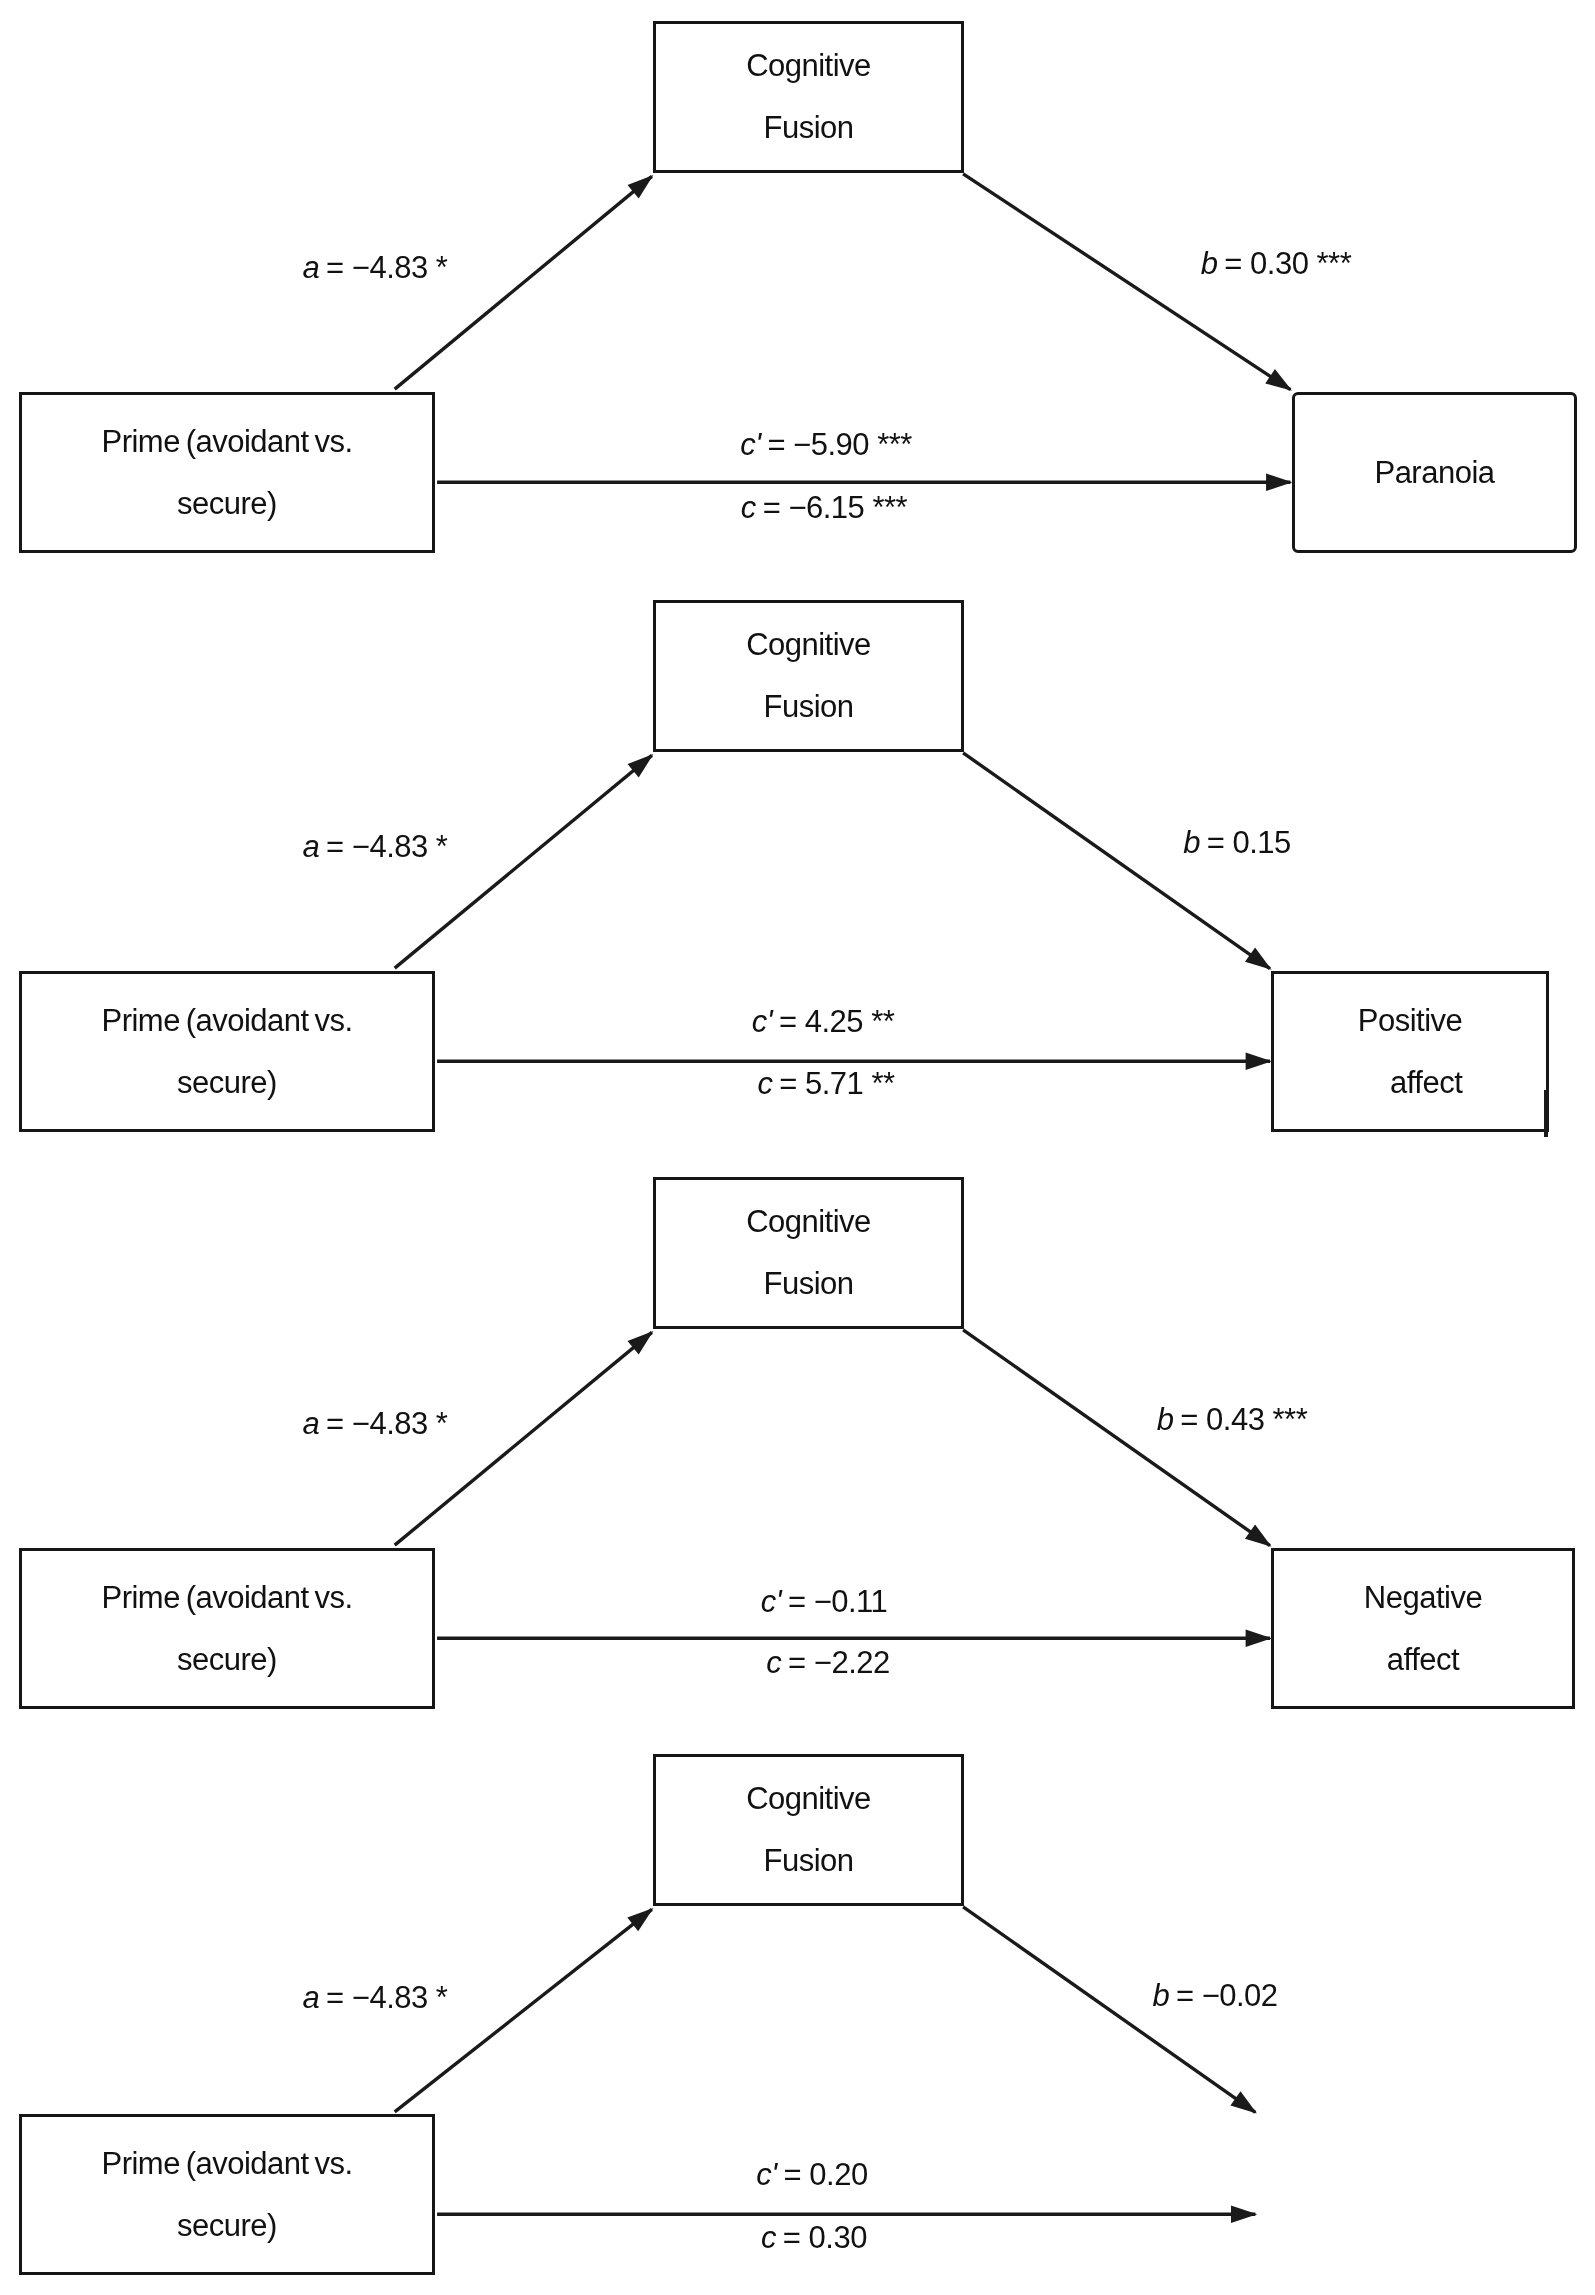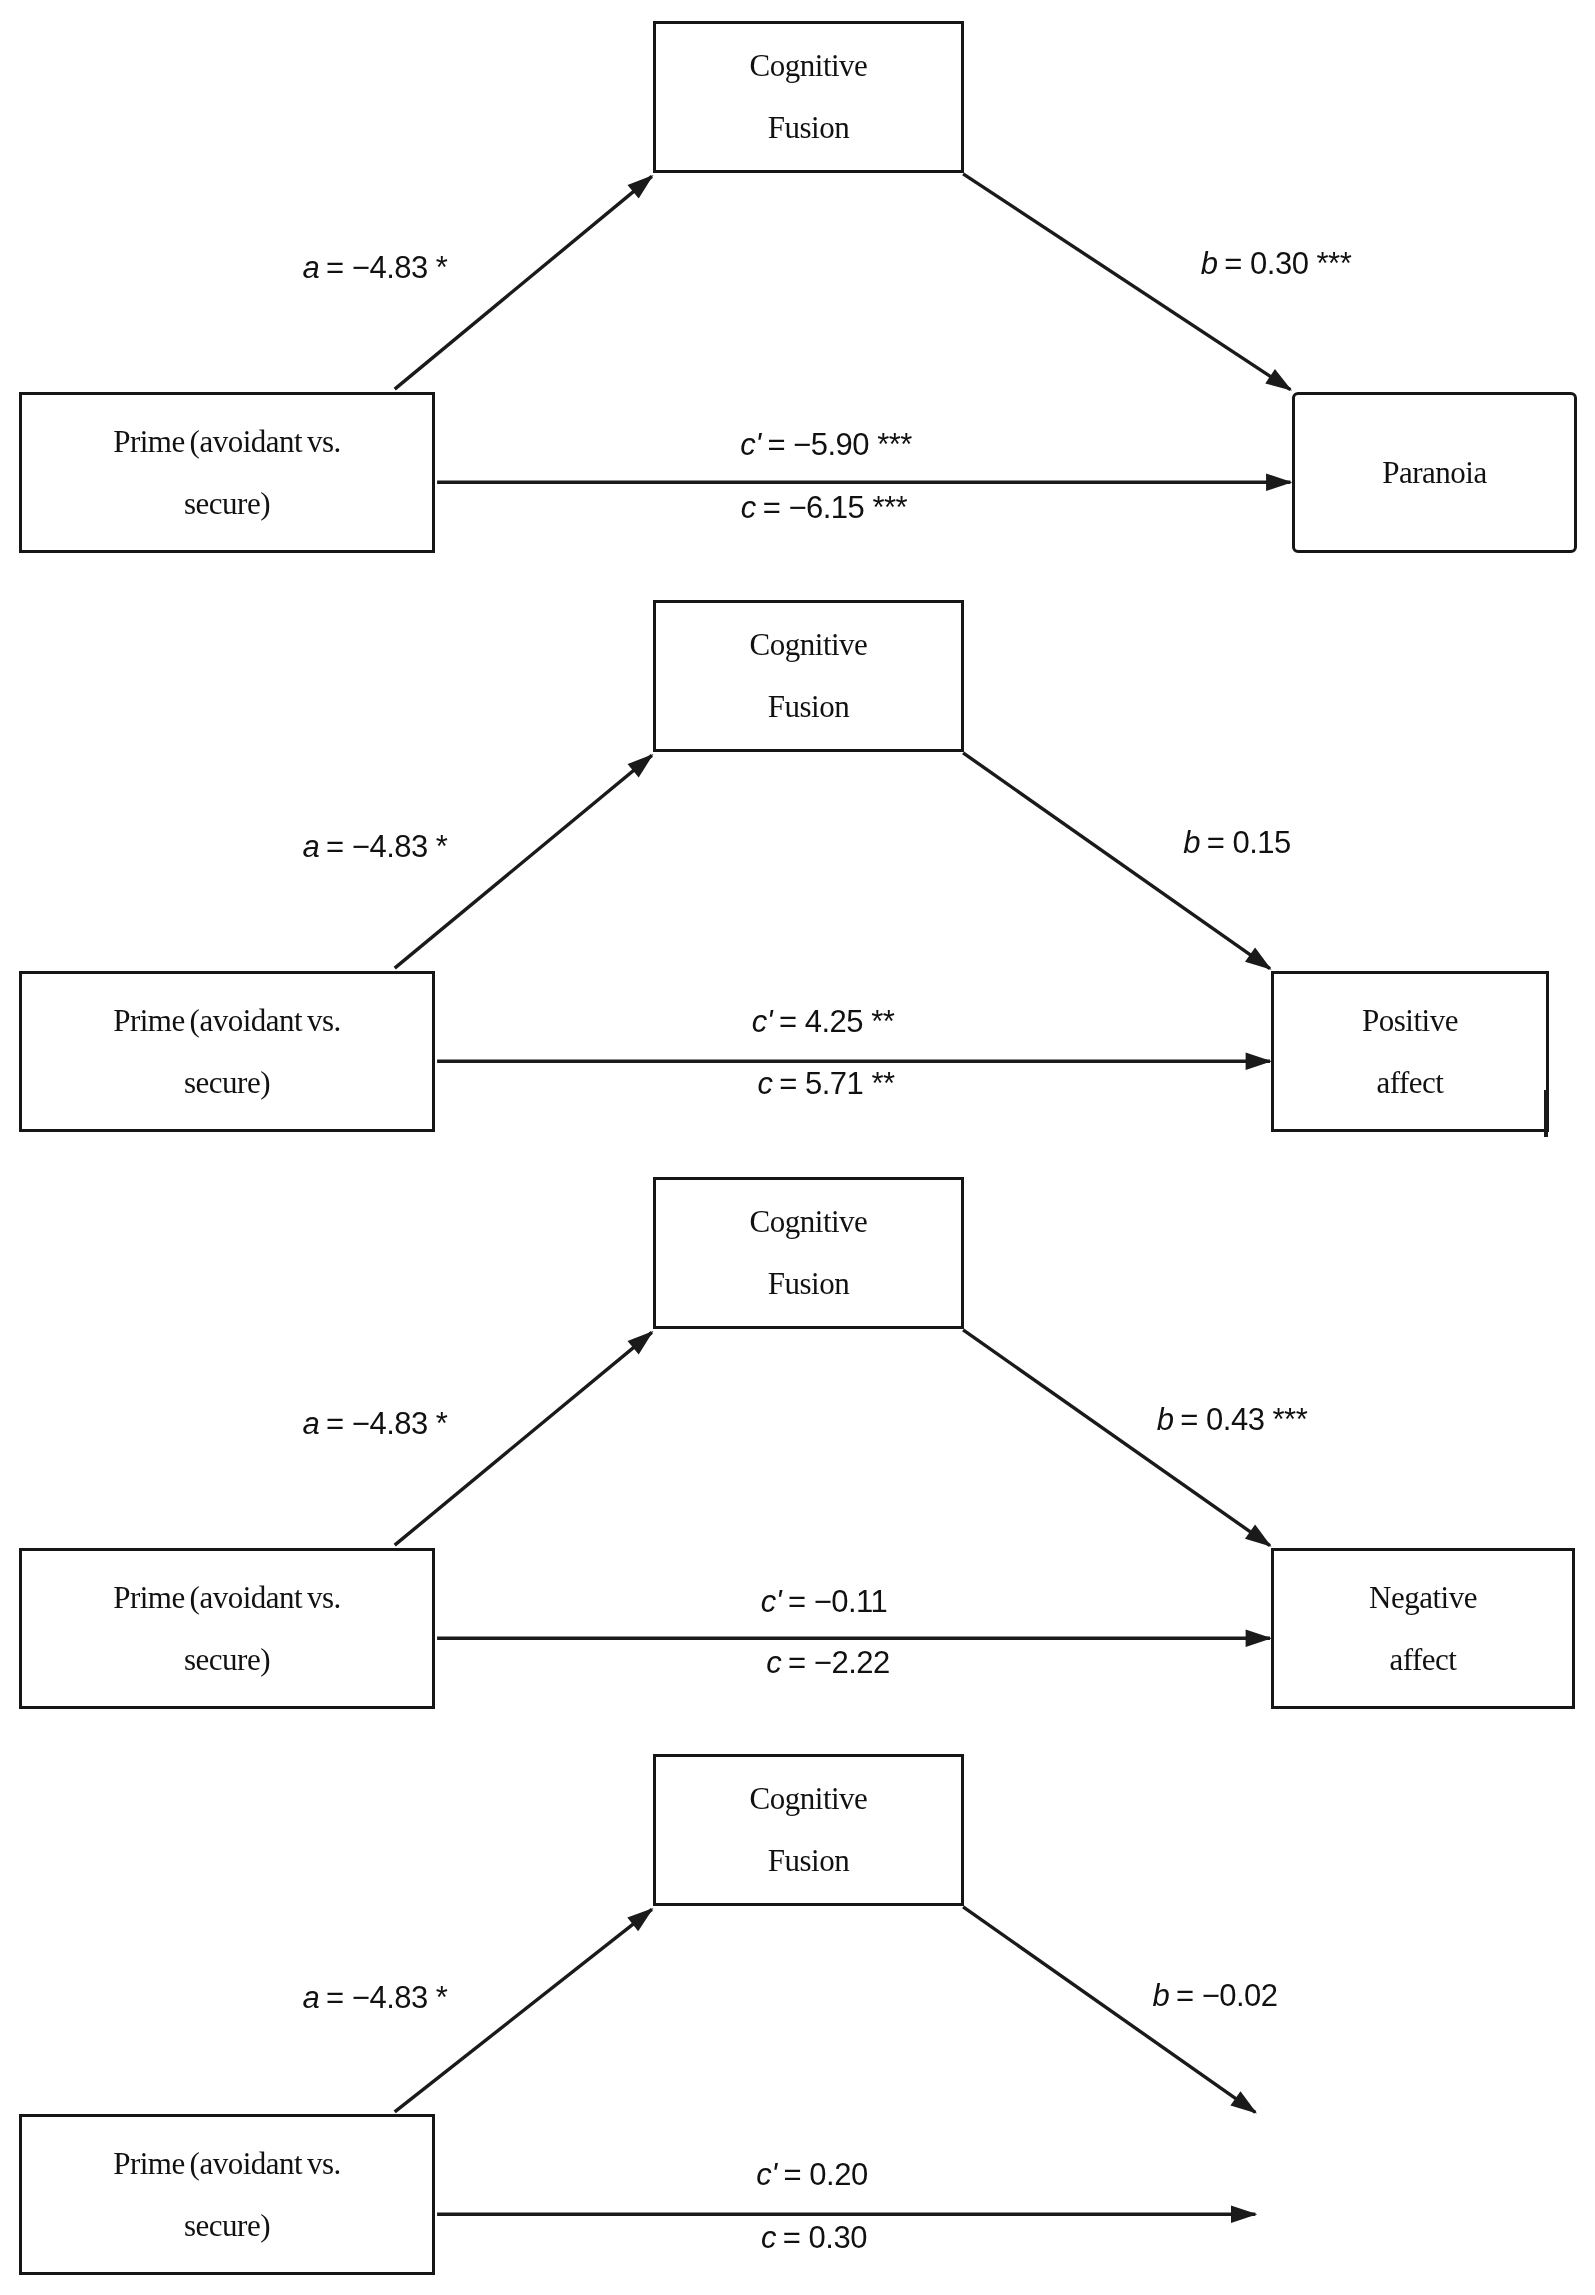--- a/index.html
+++ b/index.html
@@ -6,21 +6,21 @@
   .page{
     position:relative;width:1596px;height:2295px;background:#ffffff;
     font-family:"Liberation Sans", sans-serif;color:#111;
   }
   .diagram{position:absolute;left:0;width:1596px;height:565px;}
   .links{position:absolute;left:0;top:0;pointer-events:none;}
   .edge{stroke:#1a1a1a;stroke-width:7;}
   .node{
     position:absolute;box-sizing:border-box;border:3.9px solid #161616;background:#fff;
     display:flex;align-items:center;justify-content:center;text-align:center;
-    font-size:31px;line-height:2.0;letter-spacing:-0.5px;word-spacing:-2.4px;font-family:Liberation Serif, serif;
+    font-size:31px;line-height:2.0;letter-spacing:-0.5px;word-spacing:-2.4px;
   }
   .node span{white-space:pre-line;}
   .plabel{
     position:absolute;transform:translate(-50%,-50%);
     display:flex;align-items:baseline;gap:6.8px;white-space:nowrap;
     font-size:31px;letter-spacing:-0.5px;
   }
   .plabel i{font-style:italic;font-family:"Liberation Sans", sans-serif;}
   .tick{position:absolute;background:#1a1a1a;}
 </style>
@@ -81,21 +81,21 @@
       <line class="edge" x1="897" y1="990" x2="2607" y2="990" marker-end="url(#arw1)"></line>
     </svg>
     <div class="node" style="left:653px;top:20.5px;width:311px;height:152px;">
       <span>Cognitive
 Fusion</span>
     </div>
     <div class="node" style="left:19px;top:392px;width:416px;height:161px;">
       <span>Prime (avoidant vs.
 secure)</span>
     </div>
-    <div class="node" style="left:1271px;top:392px;width:278px;height:161px;">
+    <div class="node" style="left:1271px;top:392px;width:278px;height:161px;text-align:right;">
       <span>Positive
 affect</span>
     </div>
     <div class="tick" style="left:1544px;top:511px;width:4.4px;height:47px;"></div>
     <div class="plabel" style="left:375px;top:268px;">
       <i>a</i>
         <span>= −4.83 *</span>
     </div>
     <div class="plabel" style="left:1237px;top:264px;">
       <i>b</i>

